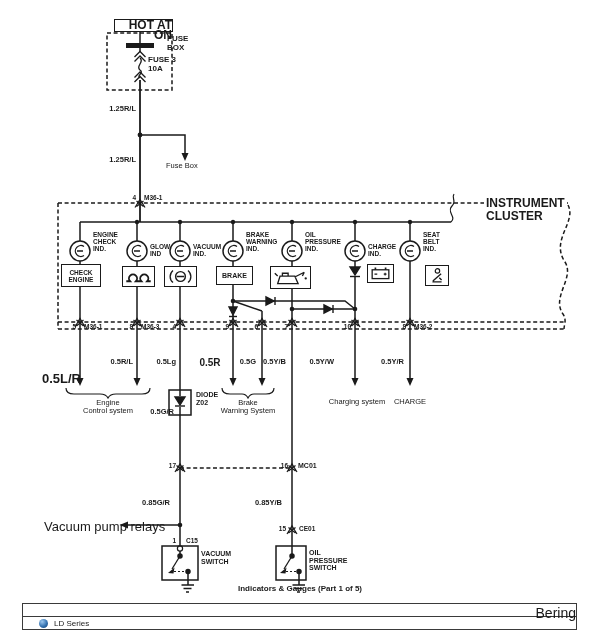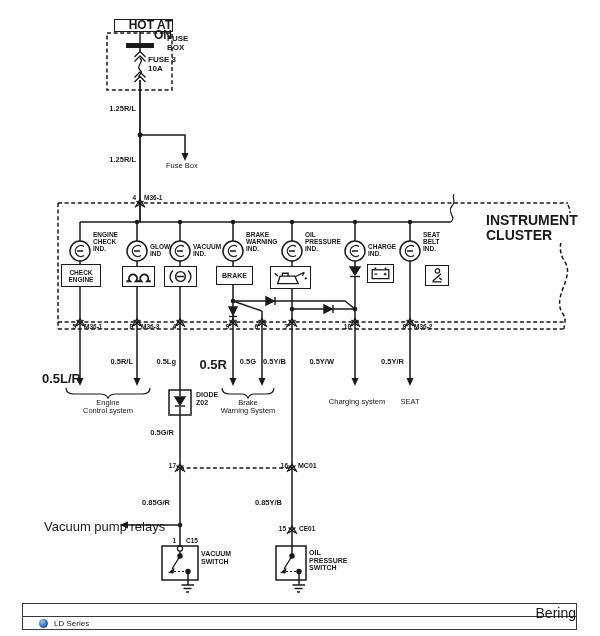--- a/index.html
+++ b/index.html
@@ -189,21 +189,21 @@
   <div class="lb b" style="left:167px;top:35px;font-size:8px;">FUSE
 BOX</div>
   <div class="lb b" style="left:148px;top:56px;font-size:8px;">FUSE 3
 10A</div>
   <div class="lb b r" style="left:98px;top:105px;width:38px;font-size:7.5px;">1.25R/L</div>
   <div class="lb b r" style="left:98px;top:156px;width:38px;font-size:7.5px;">1.25R/L</div>
   <div class="lb" style="left:166px;top:162px;font-size:7.5px;">Fuse Box</div>
   <div class="lb b r" style="left:122px;top:194px;width:14px;font-size:6.5px;">4</div>
   <div class="lb b" style="left:144px;top:194px;font-size:6.5px;">M36-1</div>
 
-  <div class="lb b" id="cluster-lab" style="left:484px;top:213px;font-size:14px;">INSTRUMENT
+  <div class="lb b" id="cluster-lab" style="left:484px;top:197px;font-size:12px;">INSTRUMENT
 CLUSTER</div>
 
   <div class="lb b" style="left:93px;top:231px;font-size:6.5px;">ENGINE
 CHECK
 IND.</div>
   <div class="lb b" style="left:150px;top:243px;font-size:6.5px;">GLOW
 IND</div>
   <div class="lb b" style="left:193px;top:243px;font-size:6.5px;">VACUUM
 IND.</div>
   <div class="lb b" style="left:246px;top:231px;font-size:6.5px;">BRAKE
@@ -260,58 +260,59 @@
   <div class="lb b r" style="left:215px;top:323px;width:14px;font-size:6.5px;">9</div>
   <div class="lb b r" style="left:244px;top:323px;width:14px;font-size:6.5px;">6</div>
   <div class="lb b r" style="left:274px;top:323px;width:14px;font-size:6.5px;">7</div>
   <div class="lb b r" style="left:337px;top:323px;width:14px;font-size:6.5px;">10</div>
   <div class="lb b r" style="left:392px;top:323px;width:14px;font-size:6.5px;">8</div>
   <div class="lb b" style="left:414px;top:323px;font-size:6.5px;">M36-2</div>
 
   <div class="lb b r" style="left:42px;top:372px;width:34px;font-size:13px;">0.5L/R</div>
   <div class="lb b r" style="left:99px;top:358px;width:34px;font-size:7.5px;">0.5R/L</div>
   <div class="lb b r" style="left:142px;top:358px;width:34px;font-size:7.5px;">0.5Lg</div>
-  <div class="lb b r" style="left:193px;top:358px;width:34px;font-size:13px;">0.5R</div>
+  <div class="lb b r" style="left:193px;top:358px;width:34px;font-size:10px;text-align:center;">0.5R</div>
   <div class="lb b r" style="left:222px;top:358px;width:34px;font-size:7.5px;">0.5G</div>
   <div class="lb b r" style="left:252px;top:358px;width:34px;font-size:7.5px;">0.5Y/B</div>
   <div class="lb b r" style="left:300px;top:358px;width:34px;font-size:7.5px;">0.5Y/W</div>
   <div class="lb b r" style="left:370px;top:358px;width:34px;font-size:7.5px;">0.5Y/R</div>
 
   <div class="lb c" style="left:68px;top:399px;width:80px;font-size:7.5px;">Engine
 Control system</div>
   <div class="lb c" style="left:208px;top:399px;width:80px;font-size:7.5px;">Brake
 Warning System</div>
   <div class="lb c" style="left:314px;top:398px;width:86px;font-size:7.5px;text-align:center;">Charging system</div>
-  <div class="lb c" style="left:384px;top:398px;width:52px;font-size:7.5px;">SEAT</div>
+  <div class="lb c" style="left:384px;top:398px;width:52px;font-size:7.5px;">CHARGE</div>
   <div class="lb" style="left:44px;top:520px;font-size:13px;">Vacuum pump relays</div>
 
   <svg width="600" height="636" viewBox="0 0 600 636" style="position:absolute;left:0;top:0;pointer-events:none">
     <path d="M66,388 Q66,394 74,394 L100,394 Q106,394 108,398 Q110,394 116,394 L142,394 Q150,394 150,388" stroke="#1a1a1a" stroke-width="1.2" fill="none"></path>
     <path d="M222,388 Q222,394 230,394 L242,394 Q246,394 248,398 Q250,394 254,394 L266,394 Q274,394 274,388" stroke="#1a1a1a" stroke-width="1.2" fill="none"></path>
   </svg>
 
   <div class="lb b" style="left:196px;top:391px;font-size:7px;">DIODE
 Z02</div>
-  <div class="lb b r" style="left:140px;top:429px;width:34px;font-size:7.5px;">0.5G/R</div>
+  <div class="lb b r" style="left:140px;top:408px;width:34px;font-size:7.5px;">0.5G/R</div>
   <div class="lb b r" style="left:162px;top:462px;width:14px;font-size:6.5px;">17</div>
   <div class="lb b r" style="left:274px;top:462px;width:14px;font-size:6.5px;">16</div>
   <div class="lb b" style="left:298px;top:462px;font-size:7px;">MC01</div>
   <div class="lb b r" style="left:132px;top:499px;width:38px;font-size:7.5px;">0.85G/R</div>
   <div class="lb b r" style="left:244px;top:499px;width:38px;font-size:7.5px;">0.85Y/B</div>
 
   <div class="lb b r" style="left:272px;top:525px;width:14px;font-size:6.5px;">15</div>
   <div class="lb b" style="left:299px;top:525px;font-size:6.5px;">CE01</div>
   <div class="lb b r" style="left:164px;top:537px;width:12px;font-size:6.5px;">1</div>
   <div class="lb b" style="left:186px;top:537px;font-size:6.5px;">C15</div>
   <div class="lb b" style="left:201px;top:550px;font-size:7px;">VACUUM
 SWITCH</div>
   <div class="lb b" style="left:309px;top:549px;font-size:7px;">OIL
 PRESSURE
 SWITCH</div>
 
+  <div class="lb b c" style="left:205px;top:585px;width:190px;font-size:8px;">Indicators &amp; Gauges (Part 1 of 5)</div>
 
   <div id="footer">
     <div class="row1">Bering</div>
     <div class="row2">
       <span class="globe"></span>
       <span>LD Series</span>
     </div>
   </div>
 
 </div>

